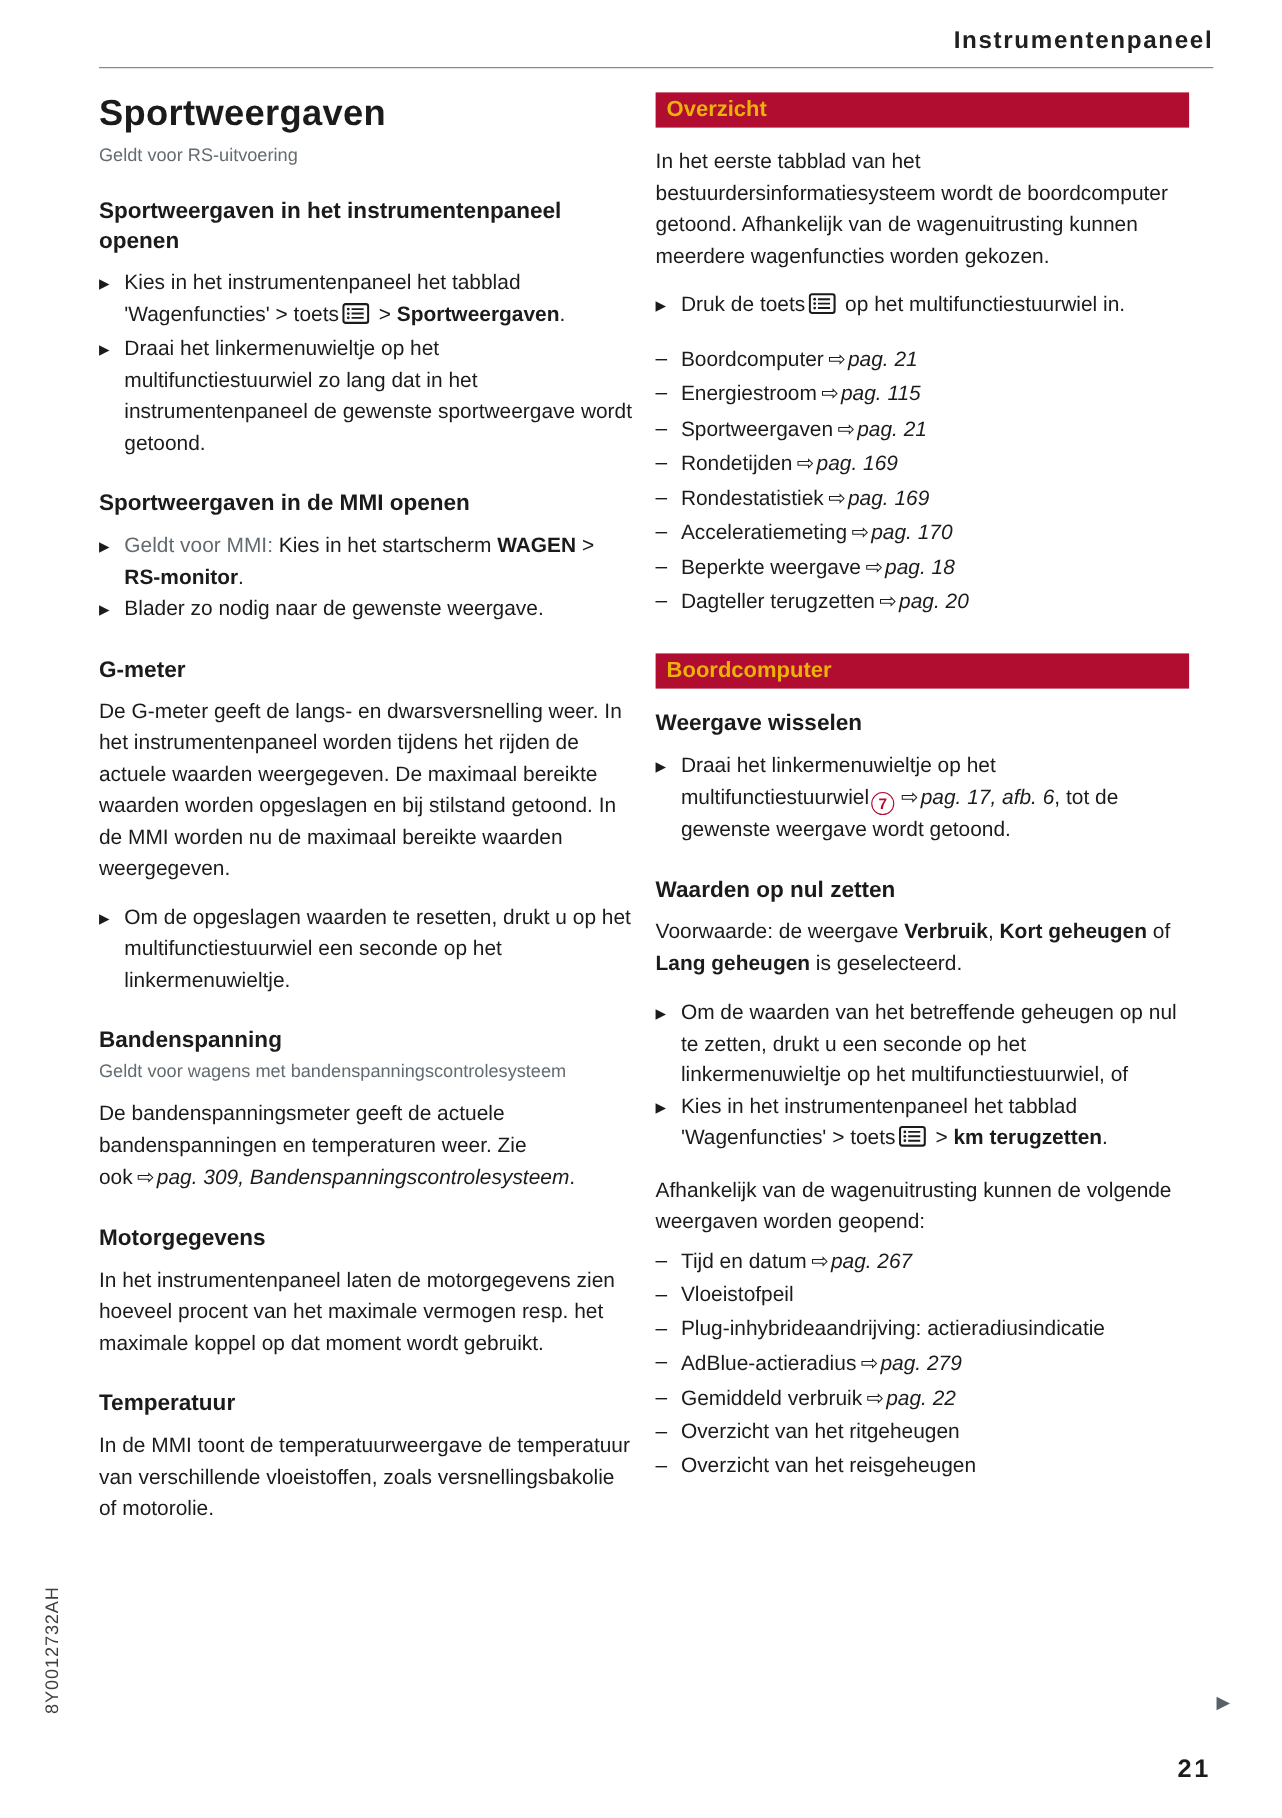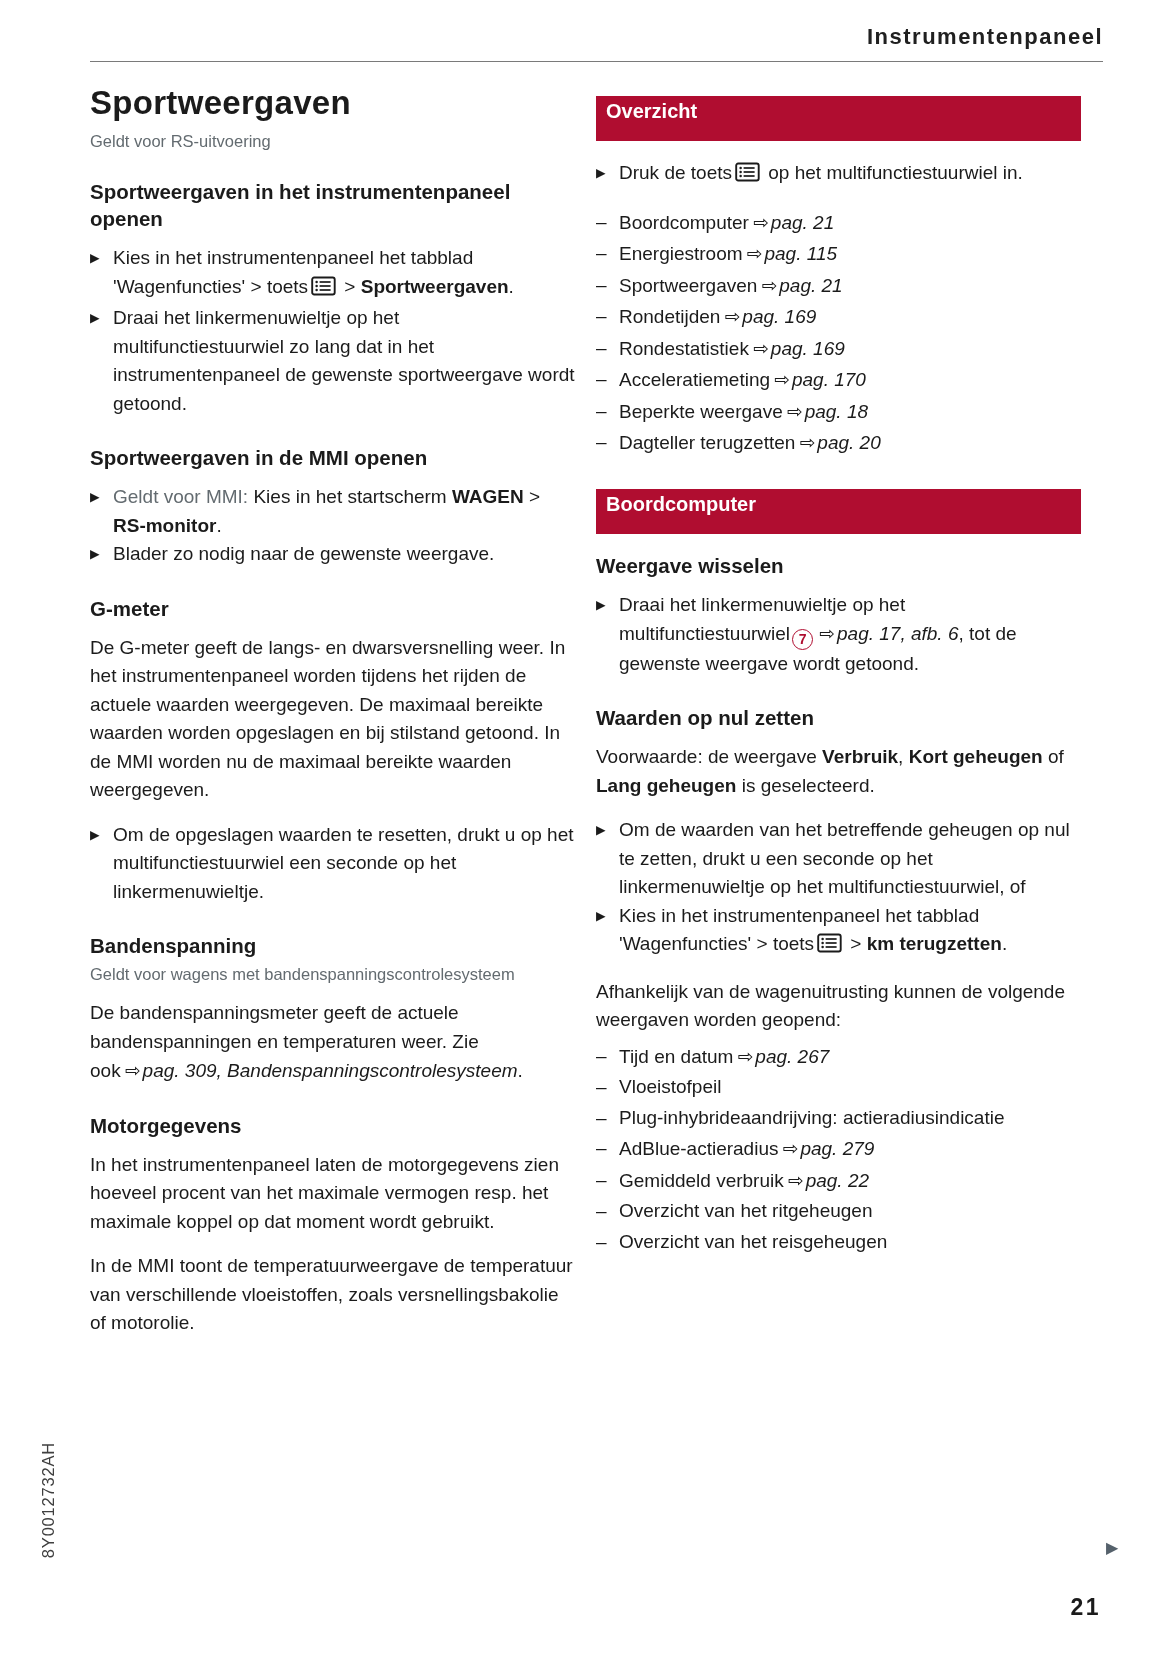--- a/index.html
+++ b/index.html
@@ -35,23 +35,23 @@
   .col{font-size:19px;line-height:28.5px;}
   h1.doc-title{
     font-size:33px;line-height:38px;font-weight:700;letter-spacing:0.3px;
     margin:0 0 8px 0;
   }
   .subnote{font-size:16.5px;line-height:22px;color:var(--muted-gray,#636B70);margin:0 0 26px 0;}
   .para{margin:0 0 16px 0;}
   .sec-h{font-size:20.5px;line-height:27px;font-weight:700;margin:26px 0 12px 0;}
   .sec-h.tight{margin-bottom:4px;}
   .banner{
-    background:var(--banner-red,#B00D30);color:#ffffff;
+    background:var(--banner-red,#B00D30);color:#eab308;
     font-size:20px;line-height:24px;font-weight:700;
-    padding:3px 10px 18px 10px;margin:12px 0 18px 0;
+    padding:3px 10px 5px 10px;margin:0 0 18px 0;
   }
   .banner.mt{margin-top:30px;}
   .ul{margin:0 0 16px 0;}
   .li{position:relative;padding-left:23px;margin:0;}
   .li .marker{
     position:absolute;left:0;top:0;
     font-size:12.5px;line-height:28.5px;
     font-family:"DejaVu Sans",sans-serif;
   }
   .dl{margin:0 0 10px 0;}
@@ -143,27 +143,29 @@
         </div>
       </div>
 
       <div class="sec-h tight">Bandenspanning</div>
       <div class="subnote" style="margin-bottom:14px;">Geldt voor wagens met bandenspanningscontrolesysteem</div>
       <p class="para"><span>De bandenspanningsmeter geeft de actuele bandenspanningen en temperaturen weer. Zie ook</span><span class="ref-link"><span class="arrow">⇨</span><span class="ref">pag. 309, Bandenspanningscontrolesysteem</span></span><span>.</span></p>
 
       <div class="sec-h">Motorgegevens</div>
       <p class="para">In het instrumentenpaneel laten de motorgegevens zien hoeveel procent van het maximale vermogen resp. het maximale koppel op dat moment wordt gebruikt.</p>
 
+      <div class="sec-h">Temperatuur</div>
       <p class="para">In de MMI toont de temperatuurweergave de temperatuur van verschillende vloeistoffen, zoals versnellingsbakolie of motorolie.</p>
     </div>
 
     <div class="col">
 
       <div class="banner">Overzicht</div>
 
+      <p class="para">In het eerste tabblad van het bestuurdersinformatiesysteem wordt de boordcomputer getoond. Afhankelijk van de wagenuitrusting kunnen meerdere wagenfuncties worden gekozen.</p>
 
       <div class="ul">
         <div class="li">
           <span class="marker">▶</span>
           <span class="li-text"><span>Druk de toets</span><span class="list-btn"><svg width="25" height="20" viewBox="0 0 25 20">
                   <rect x="1.2" y="1.5" width="22.5" height="17" rx="2" fill="none" stroke="#1B1B1B" stroke-width="1.9"></rect>
                   <circle cx="5.6" cy="6" r="1.25" fill="#1B1B1B"></circle>
                   <circle cx="5.6" cy="10" r="1.25" fill="#1B1B1B"></circle>
                   <circle cx="5.6" cy="14" r="1.25" fill="#1B1B1B"></circle>
                   <line x1="8.6" y1="6" x2="19.6" y2="6" stroke="#1B1B1B" stroke-width="1.7"></line>

